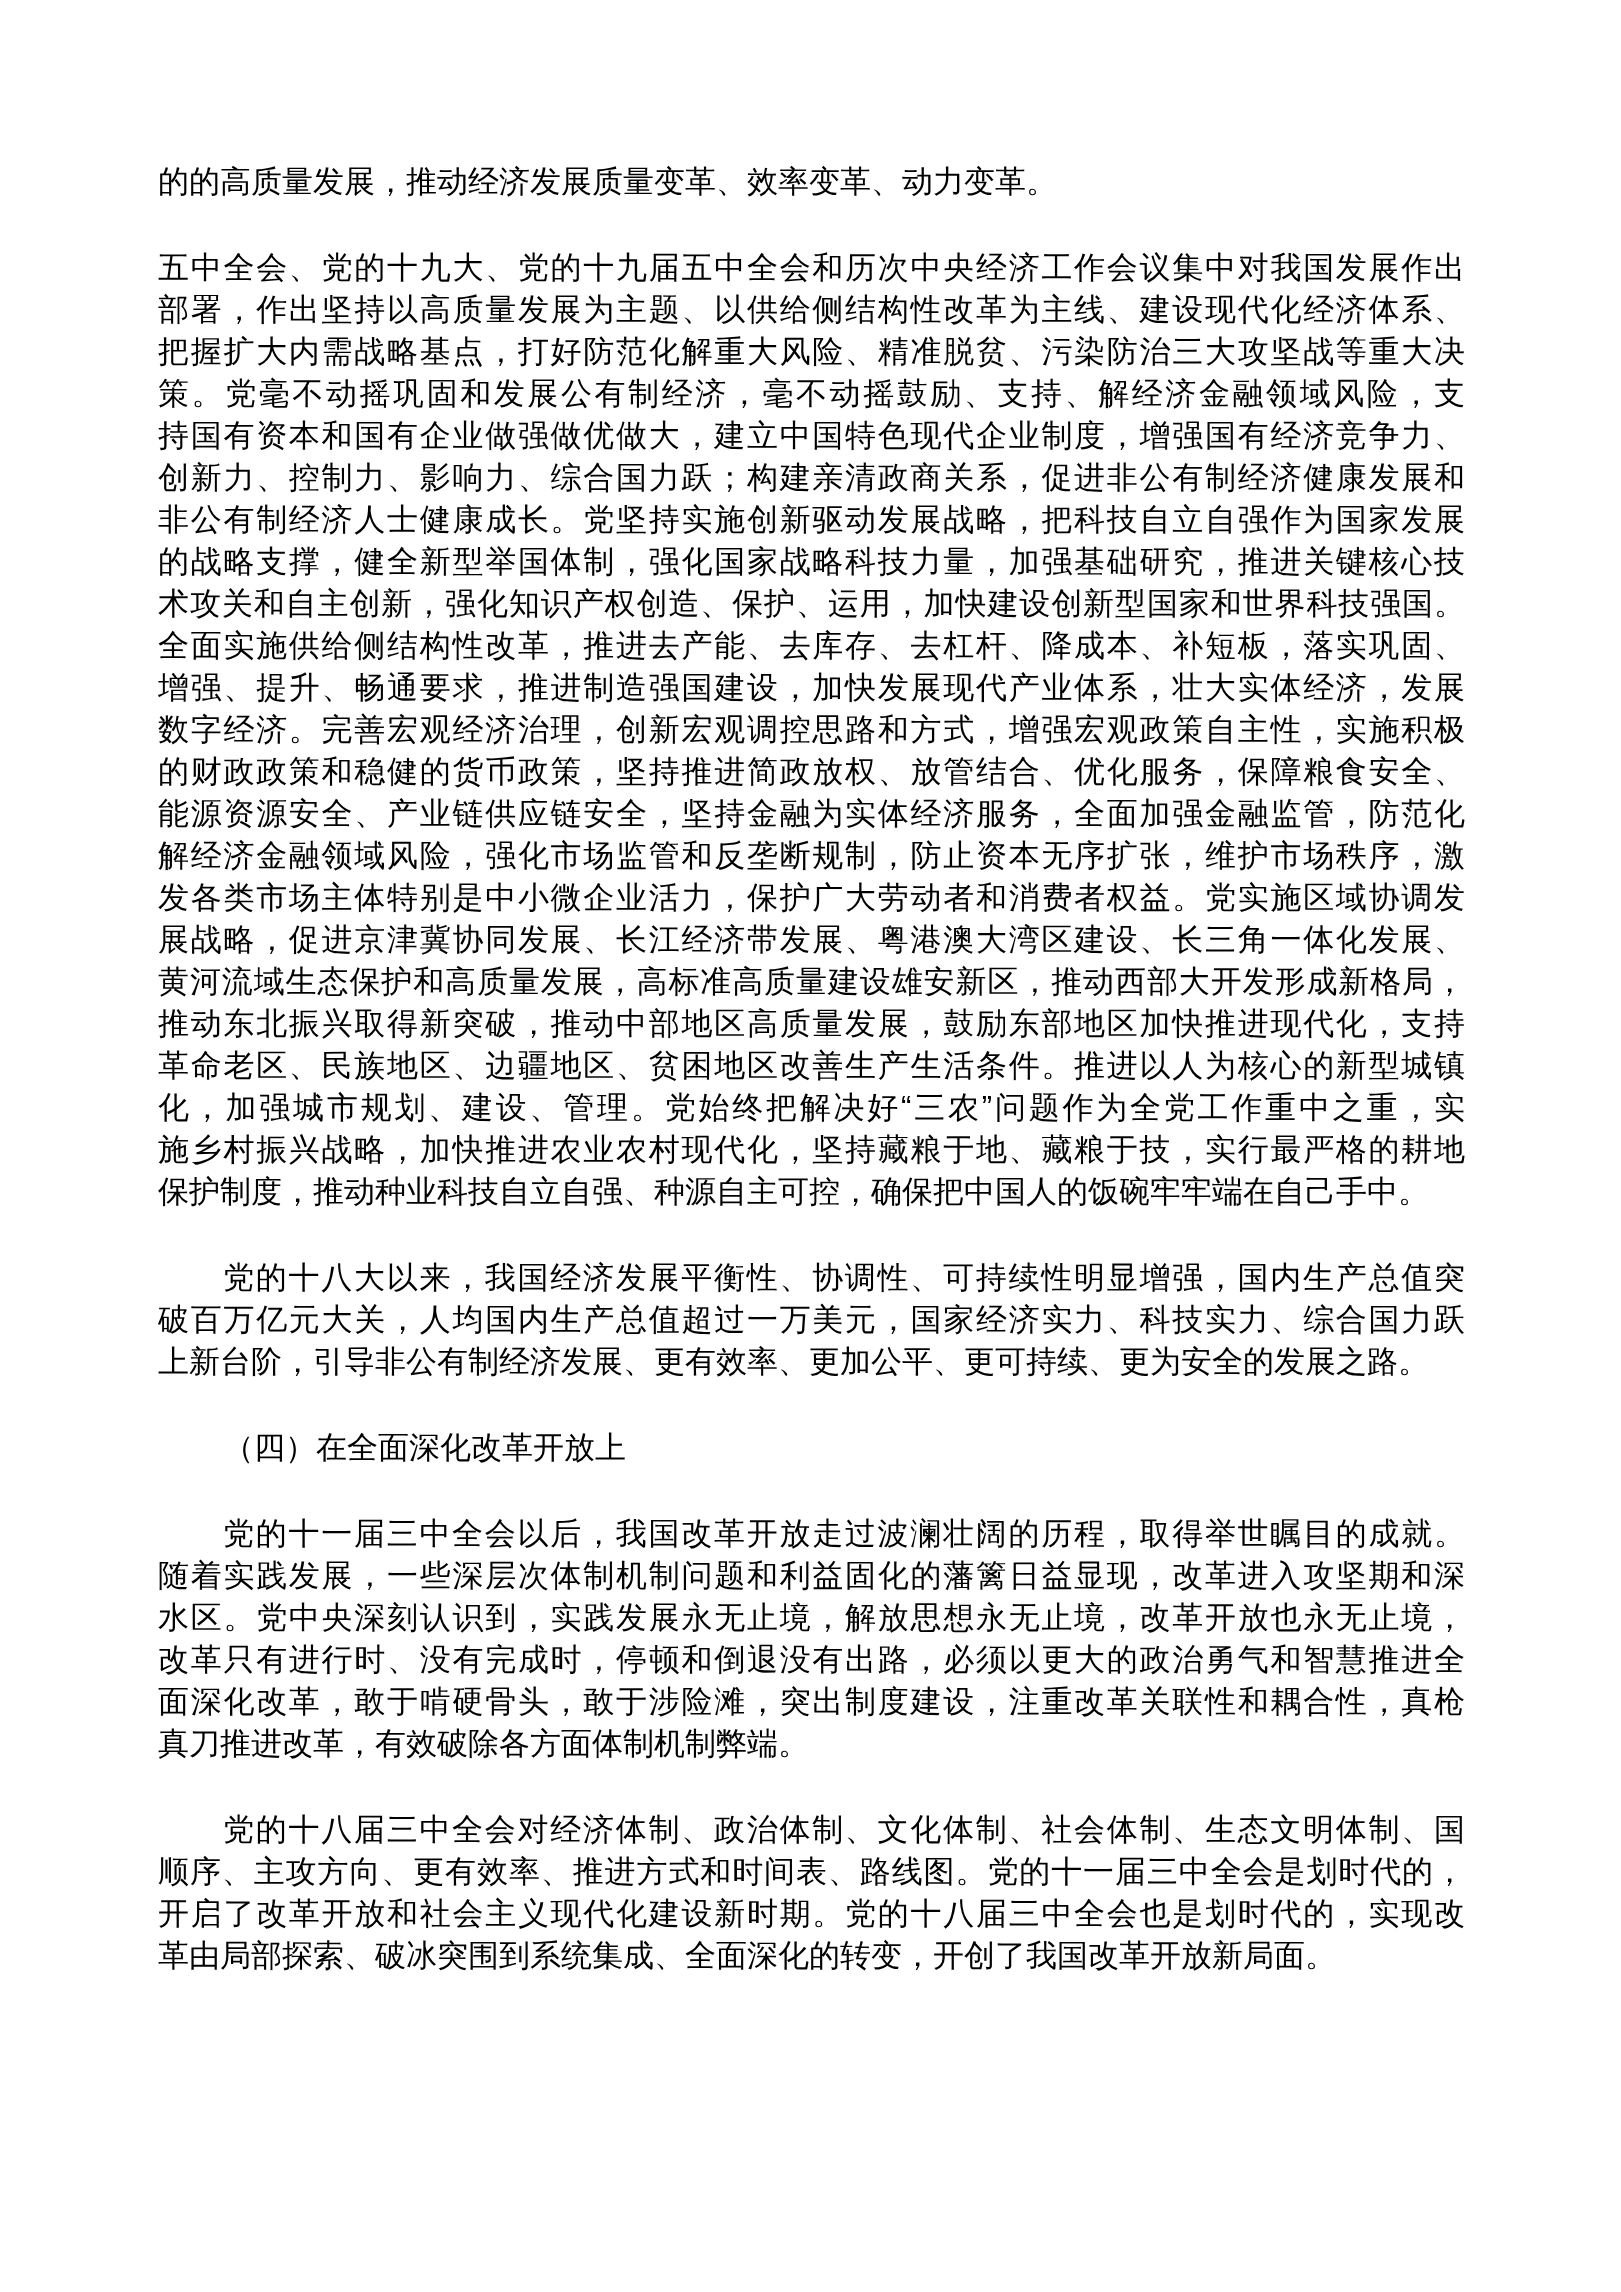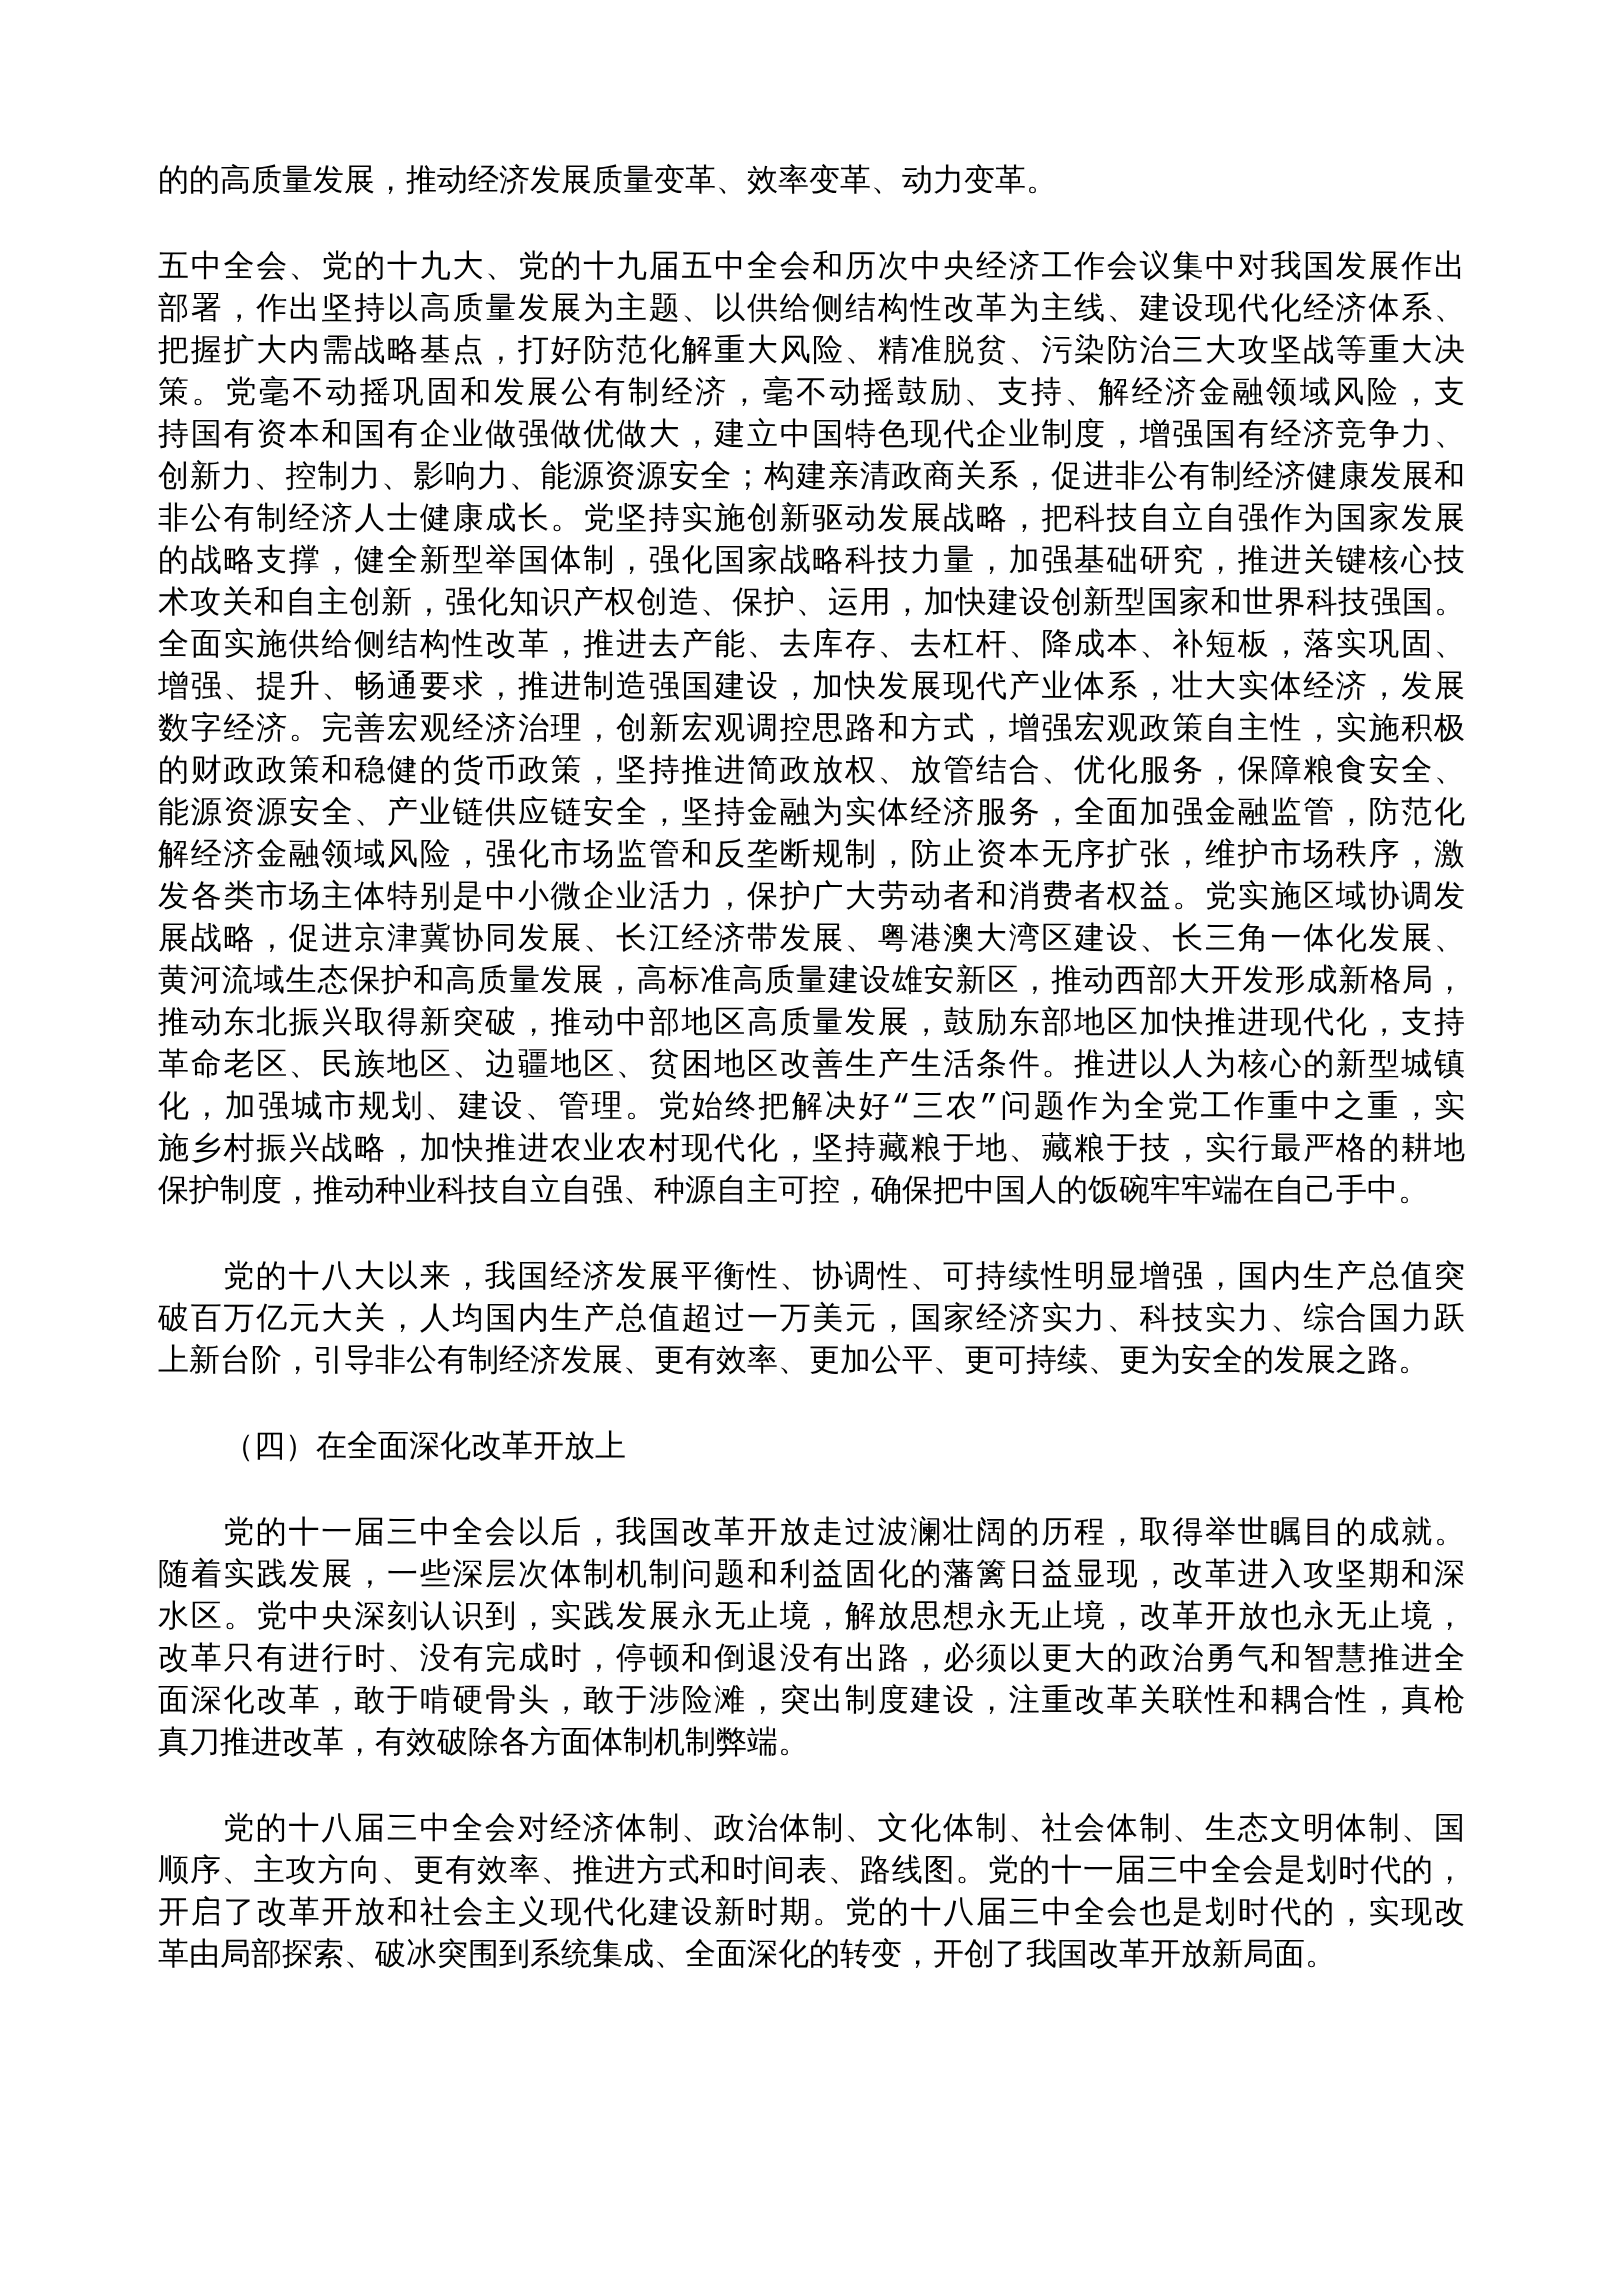--- a/index.html
+++ b/index.html
@@ -19,21 +19,21 @@
   .content {
     width: 1307px;
   }
   .para {
     margin: 0 0 44px 0;
   }
   .para:last-child {
     margin-bottom: 0;
   }
   .line {
-    font-family: Liberation Mono, monospace;
+    font-family: Liberation Sans, sans-serif;
     font-size: 31px;
     line-height: 42px;
     height: 42px;
     color: #000000;
     text-align: justify;
     text-align-last: justify;
     overflow: hidden;
     white-space: normal;
   }
   .line.last {
@@ -50,21 +50,21 @@
   <div class="content">
       <div class="para">
         <div class="line first last">的的高质量发展，推动经济发展质量变革、效率变革、动力变革。</div>
       </div>
       <div class="para indent">
         <div class="line">五中全会、党的十九大、党的十九届五中全会和历次中央经济工作会议集中对我国发展作出</div>
         <div class="line">部署，作出坚持以高质量发展为主题、以供给侧结构性改革为主线、建设现代化经济体系、</div>
         <div class="line">把握扩大内需战略基点，打好防范化解重大风险、精准脱贫、污染防治三大攻坚战等重大决</div>
         <div class="line">策。党毫不动摇巩固和发展公有制经济，毫不动摇鼓励、支持、解经济金融领域风险，支</div>
         <div class="line">持国有资本和国有企业做强做优做大，建立中国特色现代企业制度，增强国有经济竞争力、</div>
-        <div class="line">创新力、控制力、影响力、能源资源安全；构建亲清政商关系，促进非公有制经济健康发展和</div>
+        <div class="line">创新力、控制力、影响力、综合国力跃；构建亲清政商关系，促进非公有制经济健康发展和</div>
         <div class="line">非公有制经济人士健康成长。党坚持实施创新驱动发展战略，把科技自立自强作为国家发展</div>
         <div class="line">的战略支撑，健全新型举国体制，强化国家战略科技力量，加强基础研究，推进关键核心技</div>
         <div class="line">术攻关和自主创新，强化知识产权创造、保护、运用，加快建设创新型国家和世界科技强国。</div>
         <div class="line">全面实施供给侧结构性改革，推进去产能、去库存、去杠杆、降成本、补短板，落实巩固、</div>
         <div class="line">增强、提升、畅通要求，推进制造强国建设，加快发展现代产业体系，壮大实体经济，发展</div>
         <div class="line">数字经济。完善宏观经济治理，创新宏观调控思路和方式，增强宏观政策自主性，实施积极</div>
         <div class="line">的财政政策和稳健的货币政策，坚持推进简政放权、放管结合、优化服务，保障粮食安全、</div>
         <div class="line">能源资源安全、产业链供应链安全，坚持金融为实体经济服务，全面加强金融监管，防范化</div>
         <div class="line">解经济金融领域风险，强化市场监管和反垄断规制，防止资本无序扩张，维护市场秩序，激</div>
         <div class="line">发各类市场主体特别是中小微企业活力，保护广大劳动者和消费者权益。党实施区域协调发</div>

